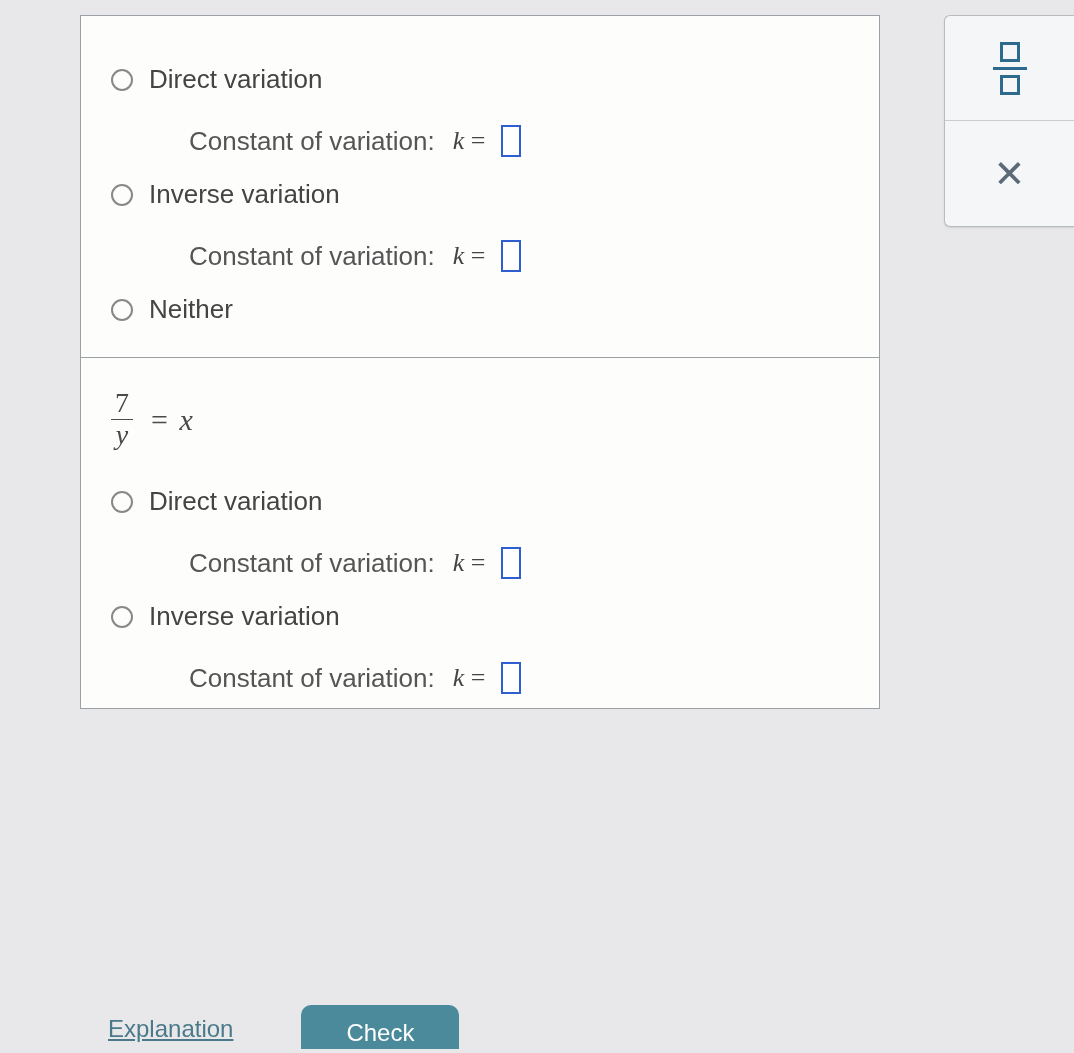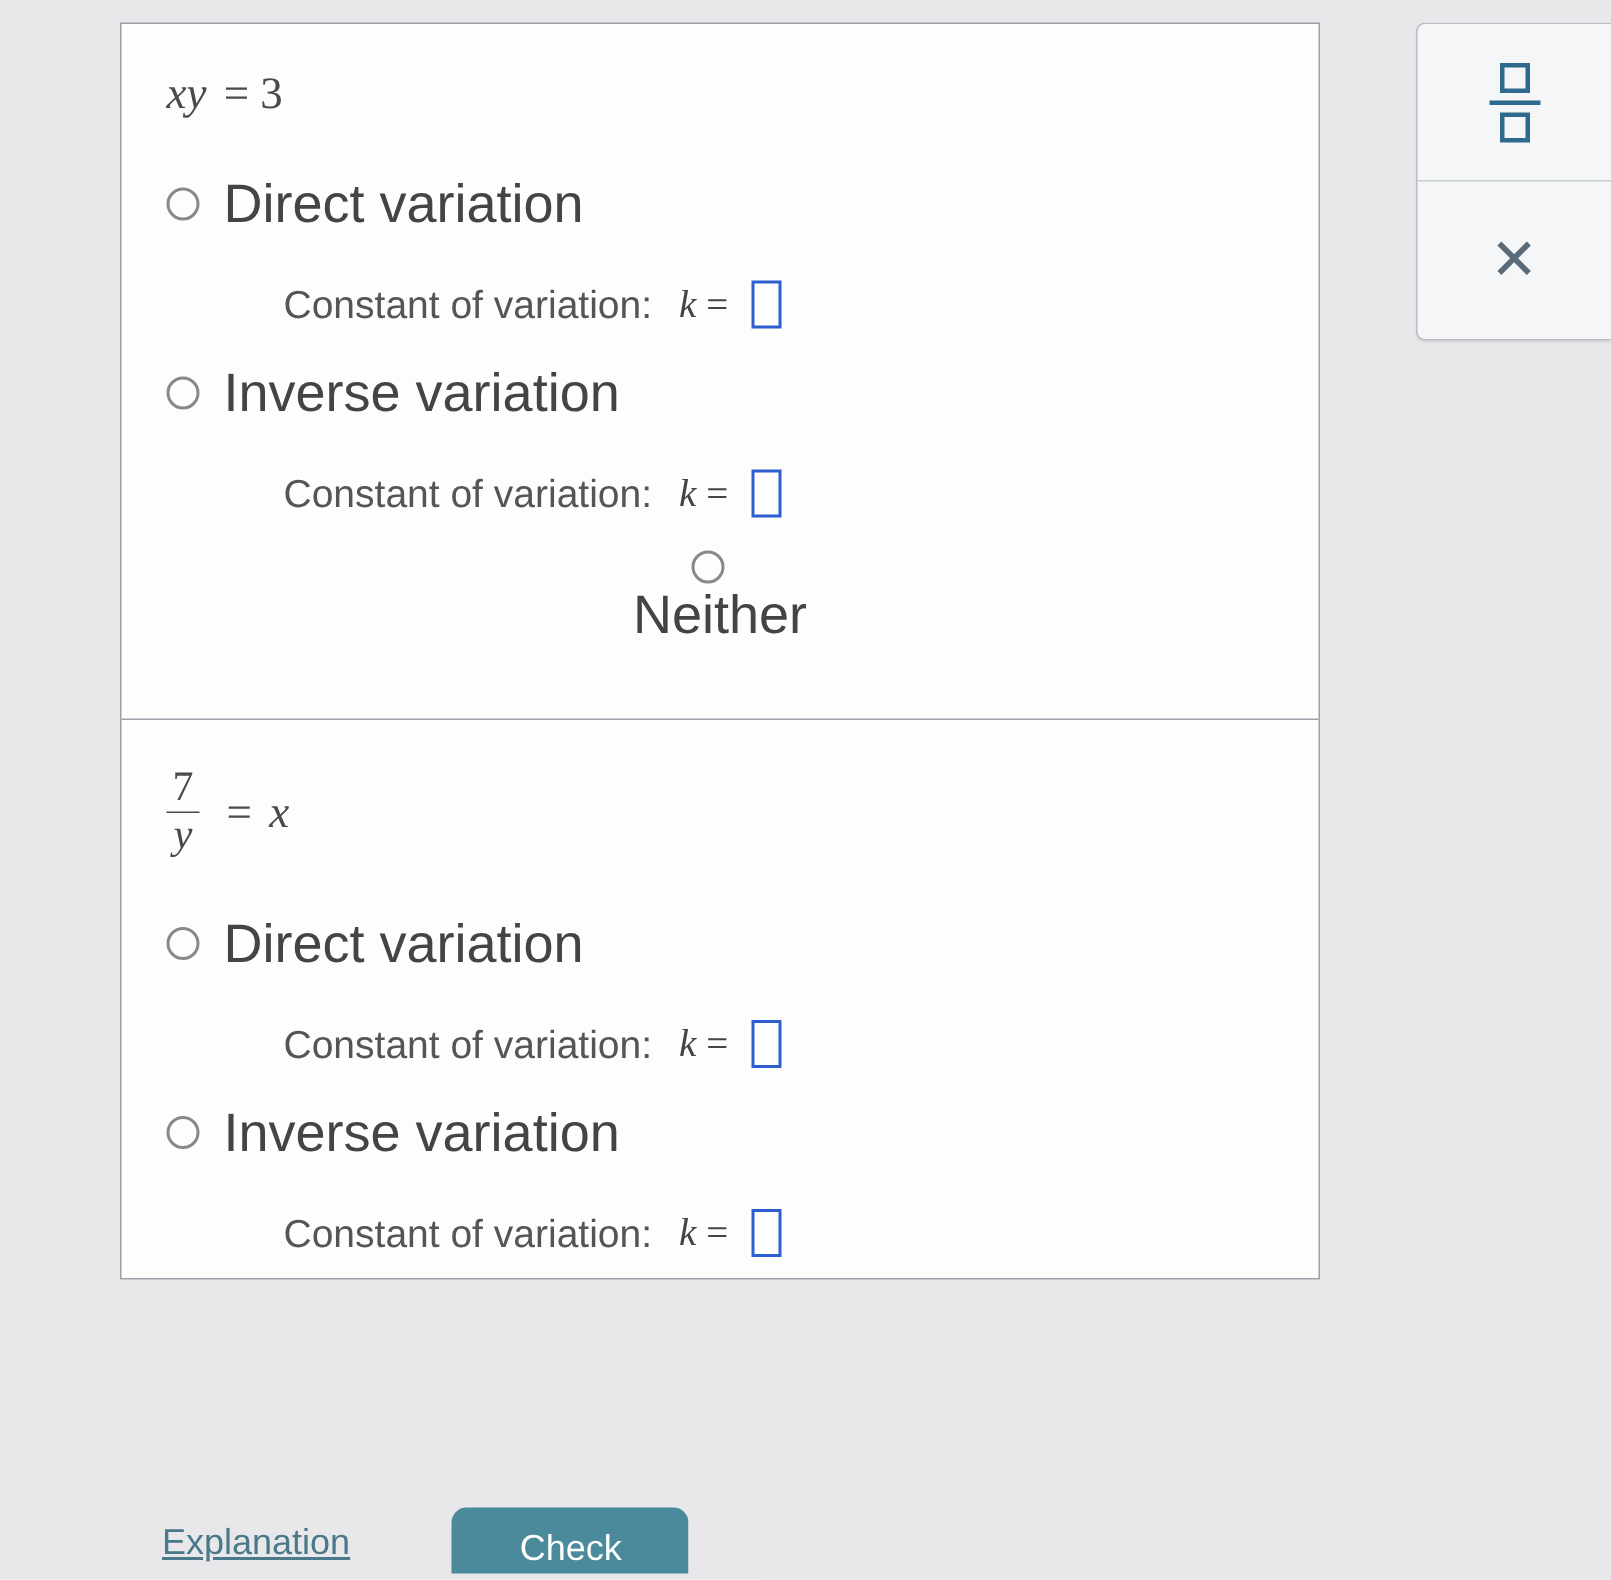--- a/index.html
+++ b/index.html
@@ -53,21 +53,21 @@
   .fraction .num { font-style: normal; }
   .frac-bar {
     width: 100%;
     height: 1.5px;
     background: #4a4a4a;
   }
   .option-row {
     display: flex;
     align-items: center;
     margin: 18px 0;
-    font-size: 36px;
+    font-size: 26px;
     color: #444;
   }
   .radio {
     width: 22px;
     height: 22px;
     border: 2px solid #888;
     border-radius: 50%;
     margin-right: 16px;
     flex-shrink: 0;
     background: transparent;
@@ -170,24 +170,20 @@
     cursor: pointer;
     transform: translateY(12px);
   }
 </style>
 </head>
 <body>
 
 <div class="main-card">
 
   <div class="problem-cell">
-    <div class="equation">
-      <span style="font-style:italic;">xy</span>
-      <span class="roman">&nbsp;=&nbsp;3</span>
-    </div>
 
     <div class="option-row">
       <span class="radio"></span>
       <span>Direct variation</span>
     </div>
     <div class="sub-row">
       <span>Constant of variation:</span>
       <span class="k-eq"><span>k</span><span class="roman">&nbsp;=</span></span>
       <span class="answer-box"></span>
     </div>
@@ -195,21 +191,21 @@
     <div class="option-row">
       <span class="radio"></span>
       <span>Inverse variation</span>
     </div>
     <div class="sub-row">
       <span>Constant of variation:</span>
       <span class="k-eq"><span>k</span><span class="roman">&nbsp;=</span></span>
       <span class="answer-box"></span>
     </div>
 
-    <div class="option-row" style="margin-bottom:20px;flex-direction:column;">
+    <div class="option-row" style="margin-bottom:4px;">
       <span class="radio"></span>
       <span>Neither</span>
     </div>
   </div>
 
   <div class="problem-cell" style="padding-bottom:10px;">
     <div class="equation">
       <span class="fraction">
         <span class="num">7</span>
         <span class="frac-bar"></span>

